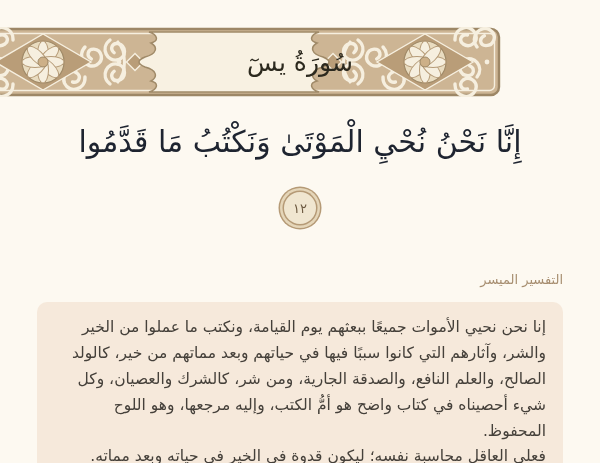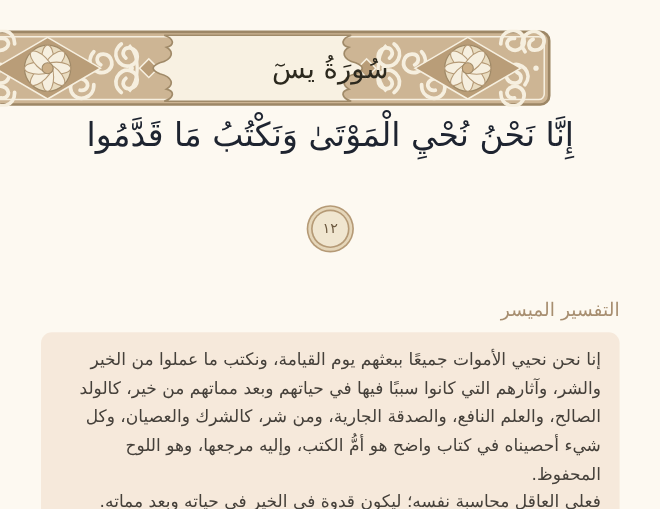--- a/index.html
+++ b/index.html
@@ -19,37 +19,37 @@
     display:flex;align-items:center;justify-content:center;
     font-size:25px;color:#2c291e;letter-spacing:1px;
     direction:rtl;pointer-events:none;
   }
 
   
   .verse-line{
     position:absolute;left:0;width:600px;text-align:center;
     direction:rtl;color:#1e2430;white-space:nowrap;
   }
-  .verse-line-1{top:95px;font-size:30px;line-height:58px;}
+  .verse-line-1{top:113px;font-size:30px;line-height:58px;}
   .verse-line-2{
     top:177px;height:62px;font-size:30px;
     display:flex;align-items:center;justify-content:center;gap:12px;
   }
   .ayah-medallion{
     width:32px;height:32px;border-radius:50%;
     background:#f0e6d0;
     box-shadow:0 0 0 1.5px #b59a76, 0 0 0 4px #e5d6b9, 0 0 0 5.5px #b59a76;
     display:flex;align-items:center;justify-content:center;
     font-size:13px;color:#6d5a41;flex:0 0 auto;margin:16px 6px;
   }
 
   
   .tafsir-label{
     position:absolute;right:37px;top:272px;
-    font-size:17px;color:#a78e70;direction:rtl;
+    font-size:13px;color:#a78e70;direction:rtl;
   }
   .tafsir-panel{
     position:absolute;left:37px;right:37px;top:302px;
     background:#f6e9db;border-radius:10px;
     padding:13px 17px 14px 17px;box-sizing:border-box;
     direction:rtl;text-align:right;
     color:#45403a;font-size:15.5px;line-height:1.67;
   }
   .tafsir-panel p{margin:0;}
 </style>

